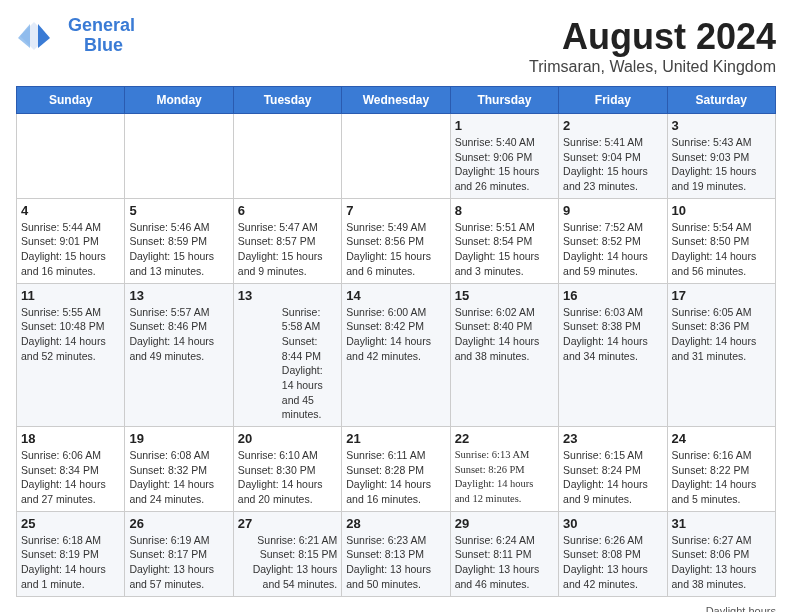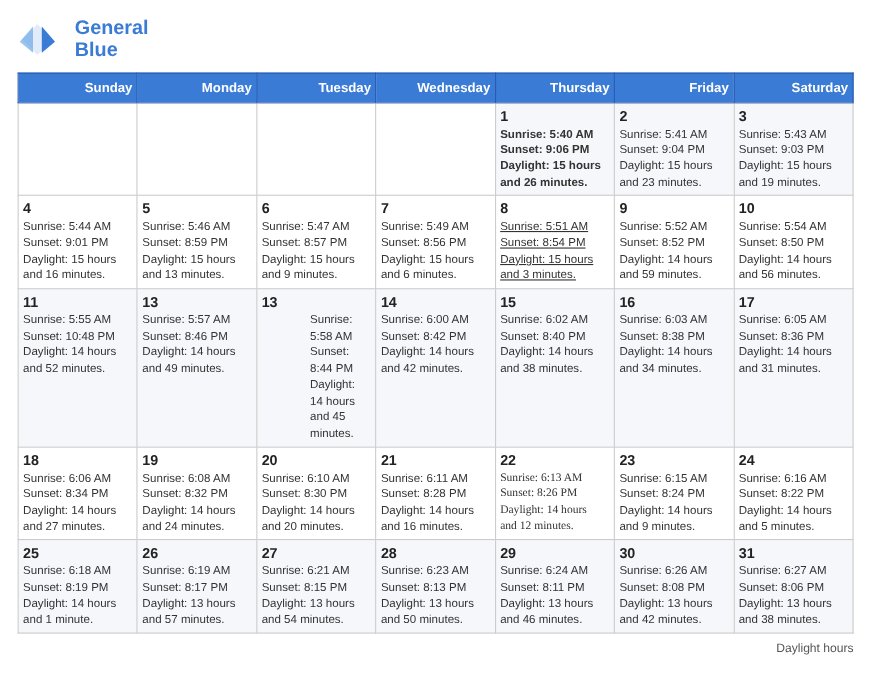--- a/index.html
+++ b/index.html
@@ -48,21 +48,21 @@
     }
     table {
       width: 100%;
       border-collapse: collapse;
       font-size: 11px;
     }
     thead tr th {
       background-color: #3a7bd5;
       color: #fff;
       padding: 6px 4px;
-      text-align: right;
+      text-align: center;
       font-size: 12px;
       font-weight: bold;
       border: 1px solid #2a5bb0;
     }
     tbody tr td {
       border: 1px solid #ccc;
       vertical-align: top;
       padding: 4px;
       min-height: 80px;
       width: 14.28%;
@@ -97,22 +97,26 @@
 <div class="header">
   <div class="logo">
     <svg class="logo-icon" viewBox="0 0 36 36">
       <rect width="36" height="36" fill="white"></rect>
       <polygon points="18,4 32,18 18,32 4,18" fill="#3a7bd5" opacity="0.15"></polygon>
       <polygon points="22,6 34,20 22,30" fill="#3a7bd5"></polygon>
       <polygon points="14,6 2,20 14,30" fill="#5a9de5" opacity="0.6"></polygon>
     </svg>
     <div class="logo-text">
       <div><span>General</span></div>
-      <div style="color:#3a7bd5;">Blue</div>
+      <div style="color:#3a7bd5;margin-left:16px;">Blue</div>
     </div>
+  </div>
+  <div class="title-block">
+    <div class="month-title">August 2024</div>
+    <div class="location">Trimsaran, Wales, United Kingdom</div>
   </div>
 </div>
 
 <table>
   <thead>
     <tr>
     <th>Sunday</th>
         <th>Monday</th>
         <th>Tuesday</th>
         <th>Wednesday</th>
@@ -122,21 +126,21 @@
       </tr>
   </thead>
   <tbody id="calendar-body">
   <tr>
         <td class="empty"></td>
         <td class="empty"></td>
         <td class="empty"></td>
         <td class="empty"></td>
         <td>
           <span class="day-num">1</span>
-          <div class="day-info" style="white-space: pre-line; font-weight: bold;">Sunrise: 5:40 AM
+          <div class="day-info" style="white-space: pre-line;">Sunrise: 5:40 AM
 Sunset: 9:06 PM
 Daylight: 15 hours
 and 26 minutes.</div>
         </td>
         <td>
           <span class="day-num">2</span>
           <div class="day-info" style="white-space: pre-line;">Sunrise: 5:41 AM
 Sunset: 9:04 PM
 Daylight: 15 hours
 and 23 minutes.</div>
@@ -173,28 +177,28 @@
         </td>
         <td>
           <span class="day-num">7</span>
           <div class="day-info" style="white-space: pre-line;">Sunrise: 5:49 AM
 Sunset: 8:56 PM
 Daylight: 15 hours
 and 6 minutes.</div>
         </td>
         <td>
           <span class="day-num">8</span>
-          <div class="day-info" style="white-space: pre-line; text-decoration: underline;">Sunrise: 5:51 AM
+          <div class="day-info" style="white-space: pre-line;">Sunrise: 5:51 AM
 Sunset: 8:54 PM
 Daylight: 15 hours
 and 3 minutes.</div>
         </td>
         <td>
           <span class="day-num">9</span>
-          <div class="day-info" style="white-space: pre-line;">Sunrise: 5:52 AM
+          <div class="day-info" style="white-space: pre-line;">Sunrise: 7:52 AM
 Sunset: 8:52 PM
 Daylight: 14 hours
 and 59 minutes.</div>
         </td>
         <td>
           <span class="day-num">10</span>
           <div class="day-info" style="white-space: pre-line;">Sunrise: 5:54 AM
 Sunset: 8:50 PM
 Daylight: 14 hours
 and 56 minutes.</div>
@@ -312,21 +316,21 @@
         </td>
         <td>
           <span class="day-num">26</span>
           <div class="day-info" style="white-space: pre-line;">Sunrise: 6:19 AM
 Sunset: 8:17 PM
 Daylight: 13 hours
 and 57 minutes.</div>
         </td>
         <td>
           <span class="day-num">27</span>
-          <div class="day-info" style="white-space: pre-line;">Sunrise: 6:21 AM
+          <div class="day-info" style="white-space: pre-line; text-align: right;">Sunrise: 6:21 AM
 Sunset: 8:15 PM
 Daylight: 13 hours
 and 54 minutes.</div>
         </td>
         <td>
           <span class="day-num">28</span>
           <div class="day-info" style="white-space: pre-line;">Sunrise: 6:23 AM
 Sunset: 8:13 PM
 Daylight: 13 hours
 and 50 minutes.</div>

